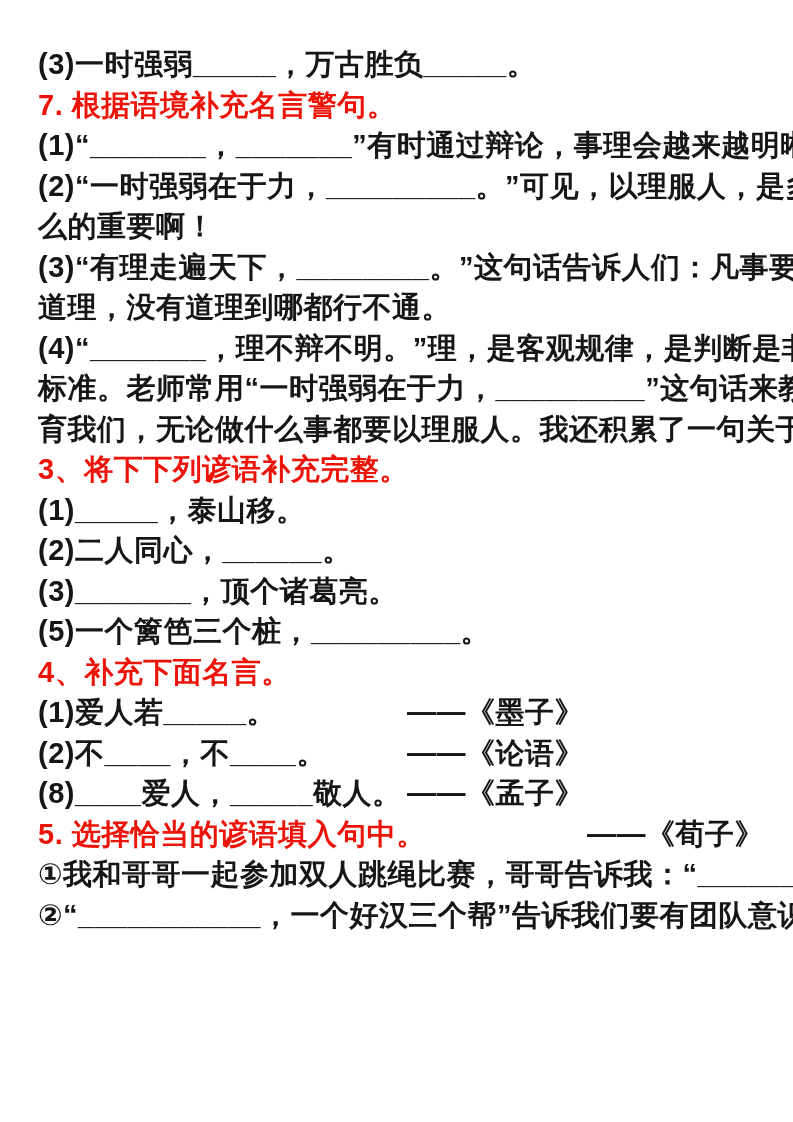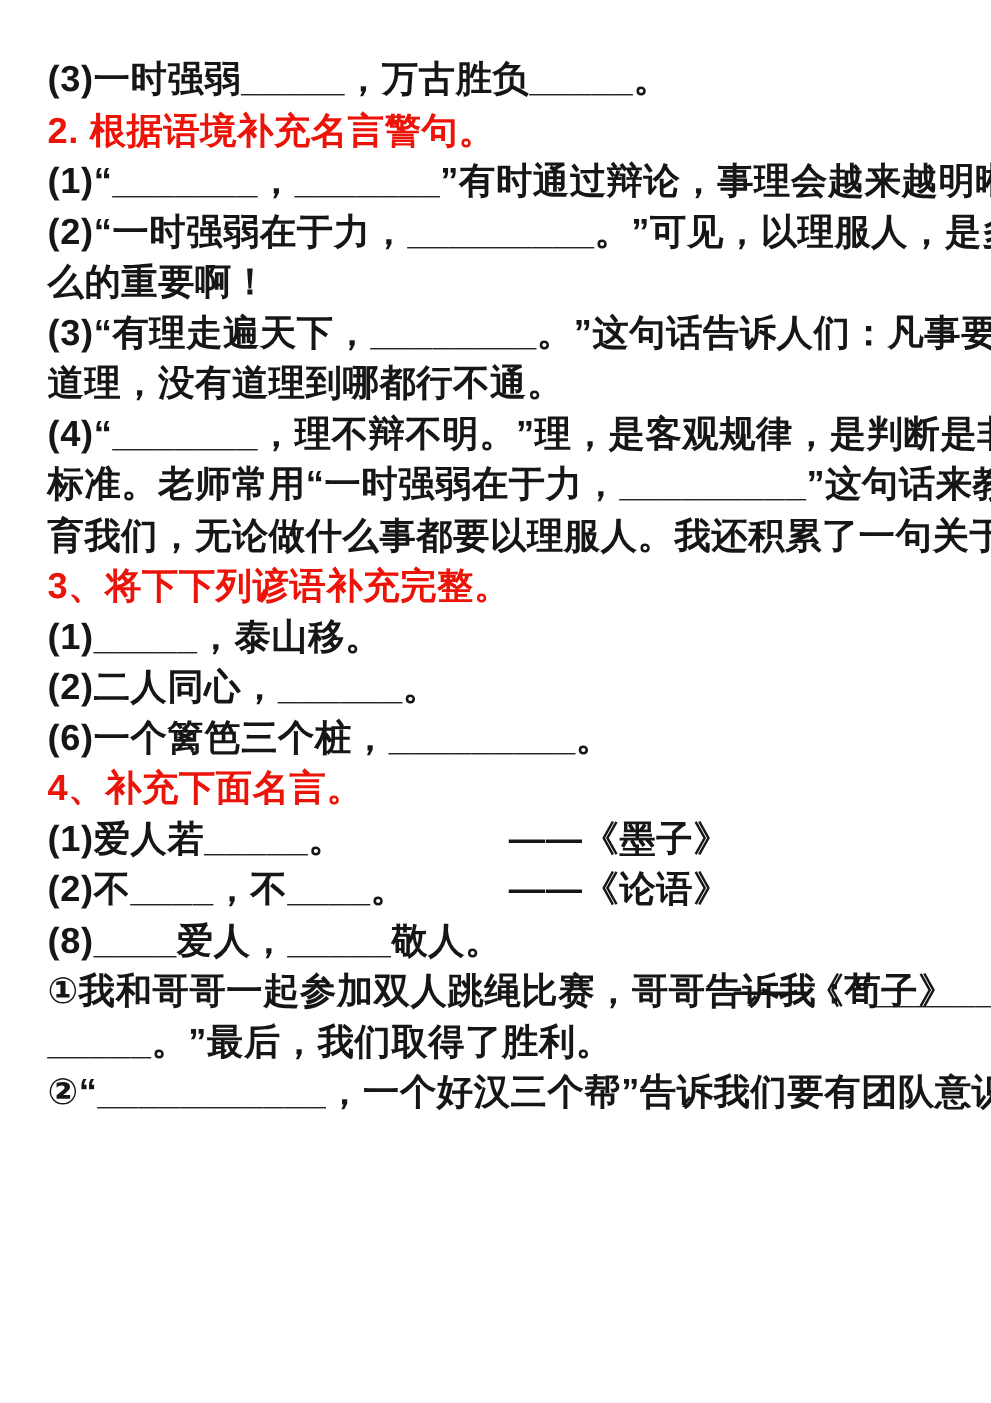--- a/index.html
+++ b/index.html
@@ -42,48 +42,50 @@
     left: 549px; 
   }
 </style>
 </head>
 <body>
 
 <div class="page">
 
   <p class="line">(3)一时强弱_____，万古胜负_____。</p>
 
-  <p class="line heading">2. 根据语境补充名言警句。</p>
+  <p class="line heading">7. 根据语境补充名言警句。</p>
   <p class="line">(1)“_______，_______”有时通过辩论，事理会越来越明晰。</p>
   <p class="line">(2)“一时强弱在于力，_________。”可见，以理服人，是多</p>
   <p class="line">么的重要啊！</p>
   <p class="line">(3)“有理走遍天下，________。”这句话告诉人们：凡事要讲</p>
   <p class="line">道理，没有道理到哪都行不通。</p>
   <p class="line">(4)“_______，理不辩不明。”理，是客观规律，是判断是非的</p>
   <p class="line">标准。老师常用“一时强弱在于力，_________”这句话来教</p>
   <p class="line">育我们，无论做什么事都要以理服人。我还积累了一句关于“理”</p>
 
   <p class="line heading">3、将下下列谚语补充完整。</p>
   <p class="line">(1)_____，泰山移。</p>
   <p class="line">(2)二人同心，______。</p>
-  <p class="line">(6)一个篱笆三个桩，_________。</p>
+  <p class="line">(3)_______，顶个诸葛亮。</p>
+  <p class="line">(5)一个篱笆三个桩，_________。</p>
 
   <p class="line heading">4、补充下面名言。</p>
   <p class="line with-src">
     <span>(1)爱人若_____。</span>
     <span class="src">——《墨子》</span>
   </p>
   <p class="line with-src">
     <span>(2)不____，不____。</span>
     <span class="src">——《论语》</span>
   </p>
   <p class="line with-src">
     <span>(8)____爱人，_____敬人。</span>
+    <span class="src">——《孟子》</span>
   </p>
   <p class="line with-src">
     <span class="src src-far">——《荀子》</span>
   </p>
 
+  <p class="line heading">5. 选择恰当的谚语填入句中。</p>
   <p class="line">①我和哥哥一起参加双人跳绳比赛，哥哥告诉我：“_______，__</p>
-  <p class="line">_____。”最后，我们取得了胜利。</p>
   <p class="line">②“___________，一个好汉三个帮”告诉我们要有团队意识，</p>
 
 </div>
 
 </body></html>

